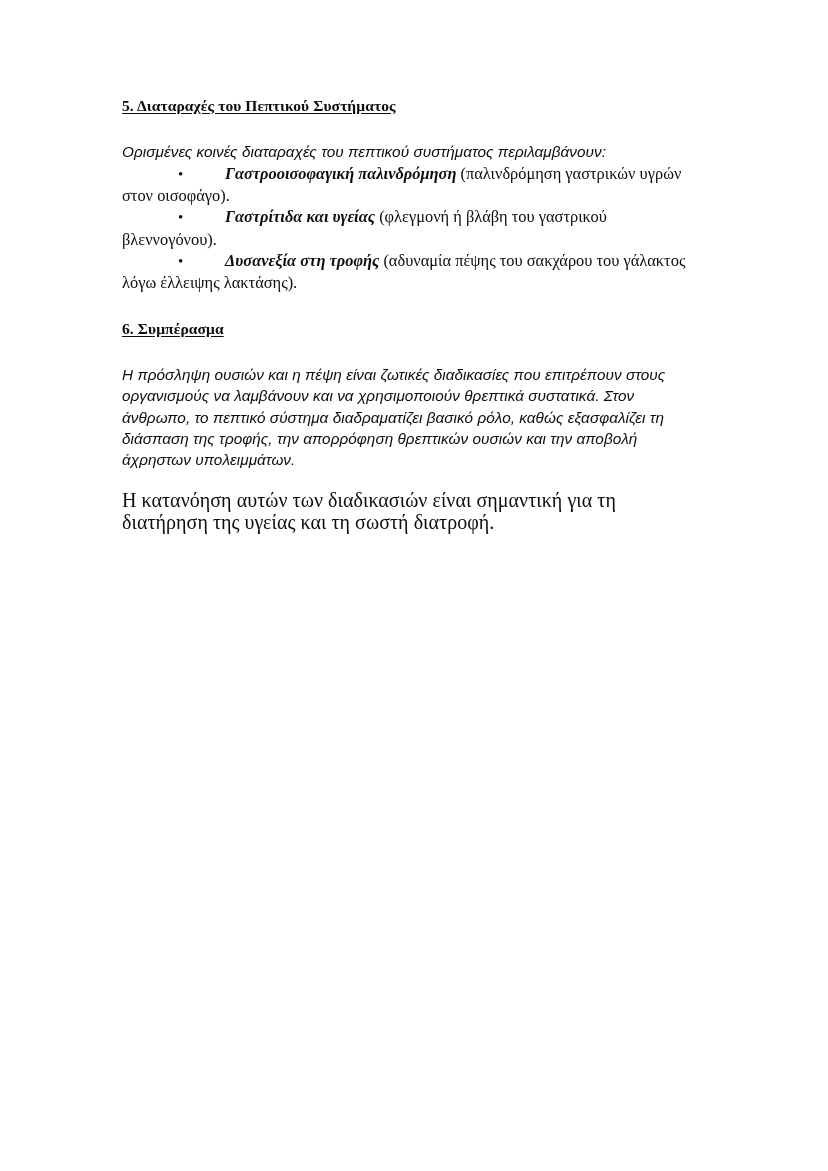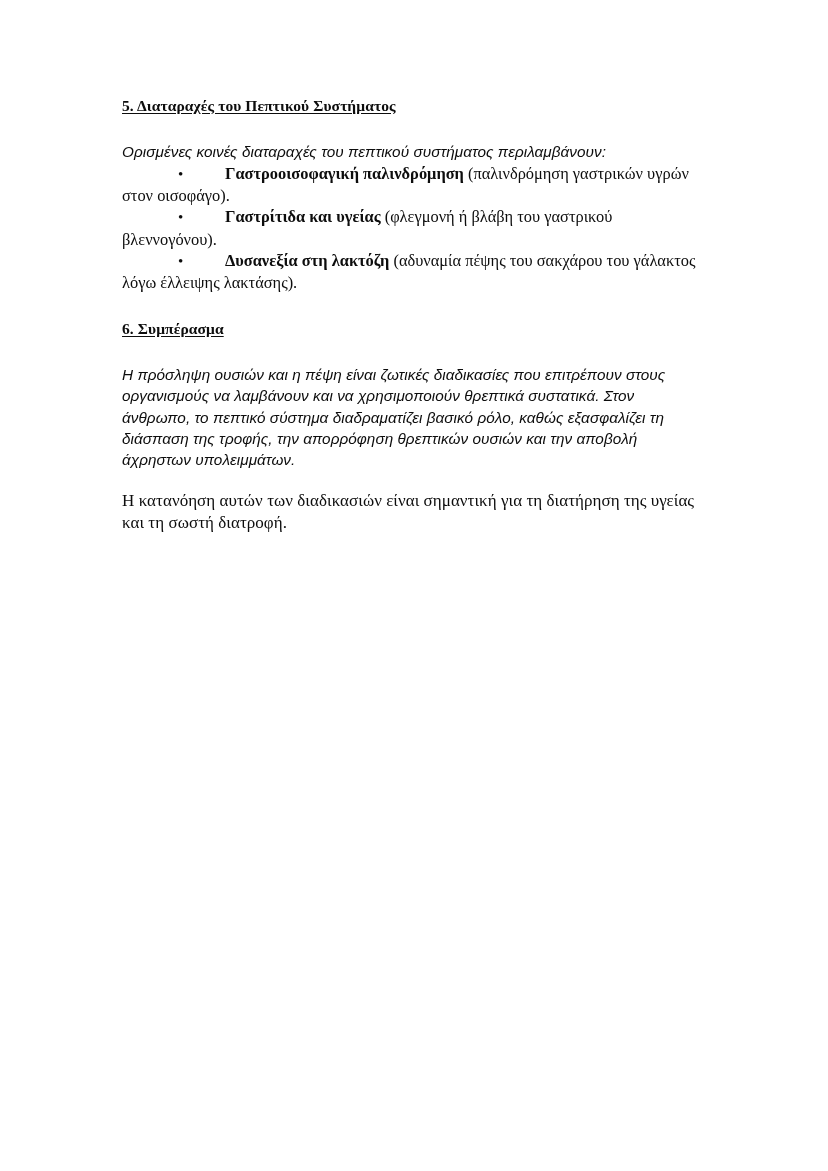--- a/index.html
+++ b/index.html
@@ -56,21 +56,21 @@
     font-size: 15.3px;
     line-height: 21.3px;
     margin: 0;
     color: #0d0d0d;
     letter-spacing: 0.05px;
     font-style: italic;
   }
 
   .para-serif {
     font-family: "Liberation Serif", "DejaVu Serif", serif;
-    font-size: 17px;
+    font-size: 20px;
     line-height: 21.3px;
     margin: 0;
     color: #0d0d0d;
     letter-spacing: 0.05px;
   }
 
   
   .bullet-list {
     margin: 0;
     padding: 0;
@@ -91,20 +91,21 @@
     display: inline-block;
     width: 103px;
     text-indent: 56px;
     font-size: 15px;
     line-height: 21.3px;
     vertical-align: baseline;
   }
 
   .bullet-strong {
     font-weight: bold;
+    font-style: italic;
   }
   .gap-md { height: 20px; }
   .gap-lg { height: 25px; }
 </style>
 </head>
 <body>
 
 <div class="page">
   <div class="content">
 
@@ -120,21 +121,21 @@
 
       <li class="bullet-item">
         <span class="bullet-marker">•</span><span class="bullet-strong">Γαστροοισοφαγική παλινδρόμηση</span><span> (παλινδρόμηση γαστρικών υγρών στον οισοφάγο).</span>
       </li>
 
       <li class="bullet-item">
         <span class="bullet-marker">•</span><span class="bullet-strong">Γαστρίτιδα και υγείας</span><span> (φλεγμονή ή βλάβη του γαστρικού βλεννογόνου).</span>
       </li>
 
       <li class="bullet-item">
-        <span class="bullet-marker">•</span><span class="bullet-strong">Δυσανεξία στη λακτόζη</span><span> (αδυναμία πέψης του σακχάρου του γάλακτος λόγω έλλειψης λακτάσης).</span>
+        <span class="bullet-marker">•</span><span class="bullet-strong">Δυσανεξία στη τροφής</span><span> (αδυναμία πέψης του σακχάρου του γάλακτος λόγω έλλειψης λακτάσης).</span>
       </li>
 
 
     </ul>
 
     <div class="gap-lg"></div>
 
     <div class="heading-block">
       <h2 class="section-heading">6. Συμπέρασμα</h2>
     </div>

